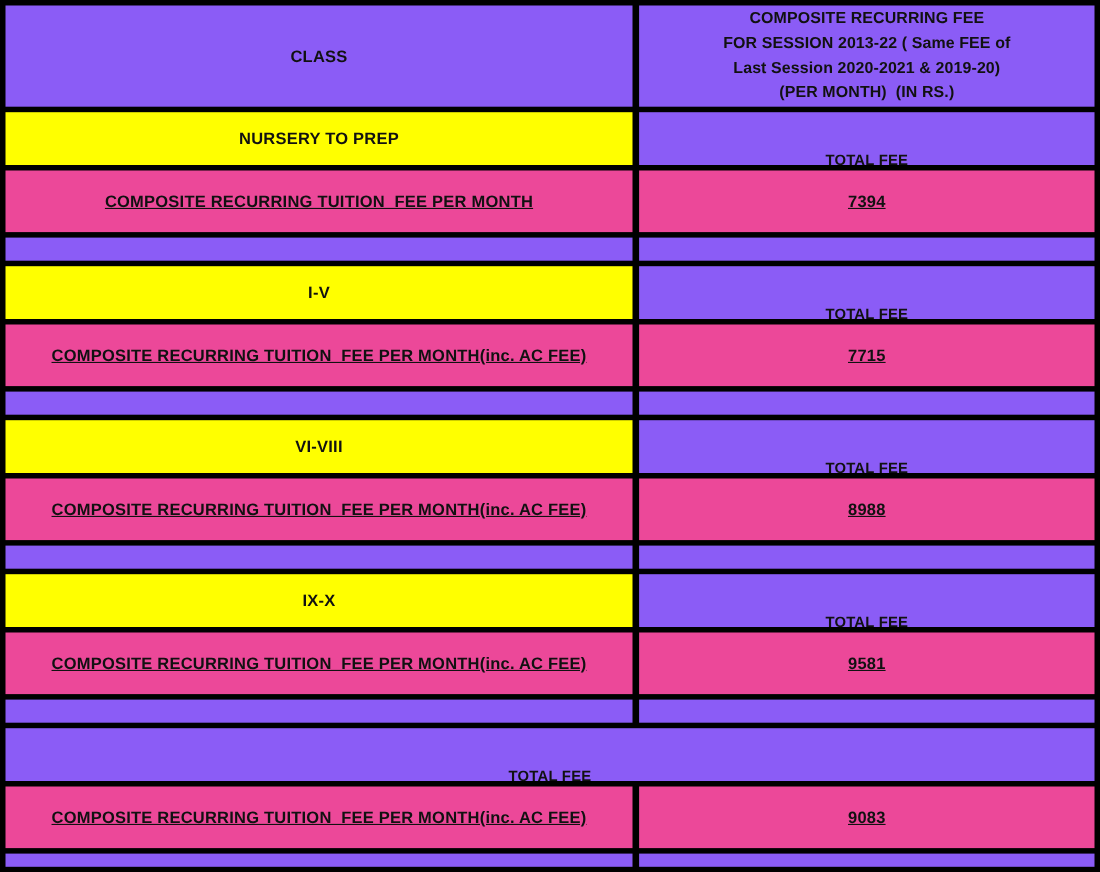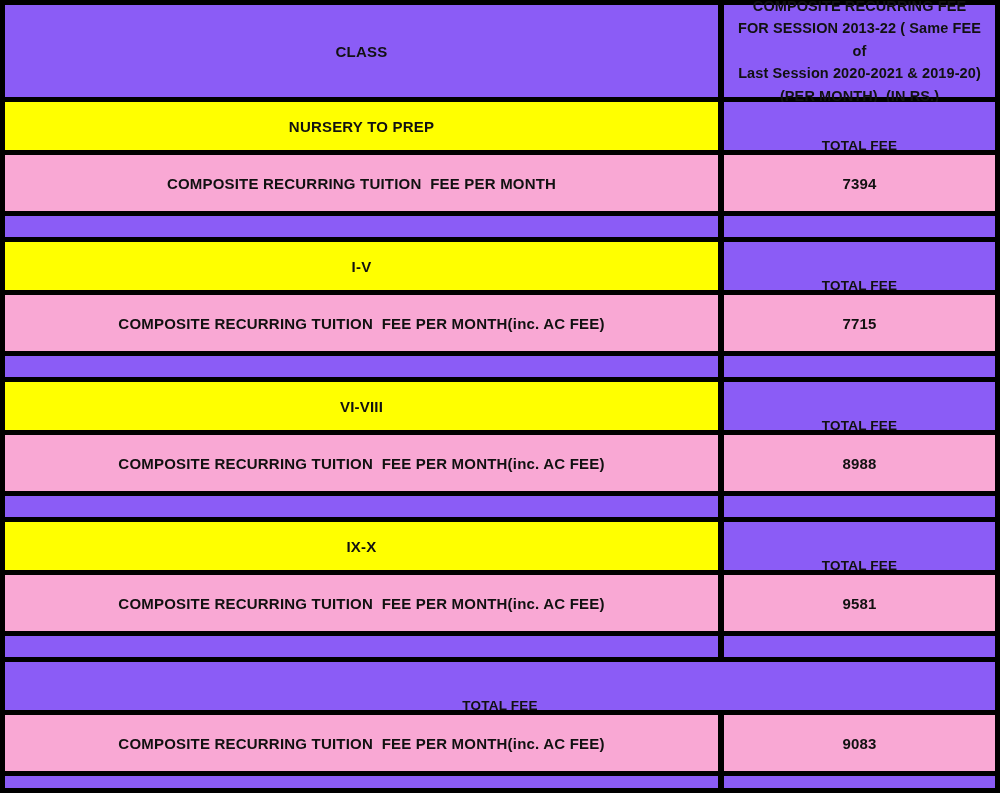--- a/index.html
+++ b/index.html
@@ -7,24 +7,24 @@
     width:1000px;height:793px;box-sizing:border-box;
     background:#000;padding:5px;
     display:flex;flex-direction:column;row-gap:5px;
     font-family:"Liberation Sans",sans-serif;font-weight:700;color:#111;
   }
   .row{display:flex;column-gap:6px;flex-shrink:0;}
   .cell{
     display:flex;align-items:center;justify-content:center;
     text-align:center;background:#8b5cf6;box-sizing:border-box;padding:0 8px;
   }
-  .left{width:713px;flex-shrink:0;}
+  .left{width:570px;flex-shrink:0;}
   .right{flex:1;}
   .c-yellow{background:#FFFF00;}
-  .c-pink{background:#f9a8d4;}
+  .c-pink{background:#ec4899;text-decoration:underline;}
   .h-header{height:92px;}
   .h-band{height:48px;}
   .h-fee{height:56px;}
   .h-spacer{height:21px;}
   .h-bottom{height:12px;}
   .t15{font-size:15px;letter-spacing:.2px;}
   .t14{font-size:13.5px;letter-spacing:.2px;margin-top:39px;}
   .hdr{font-size:14.5px;line-height:1.55;letter-spacing:.1px;}
   .pre{white-space:pre-wrap;text-align:center;}
 </style>

